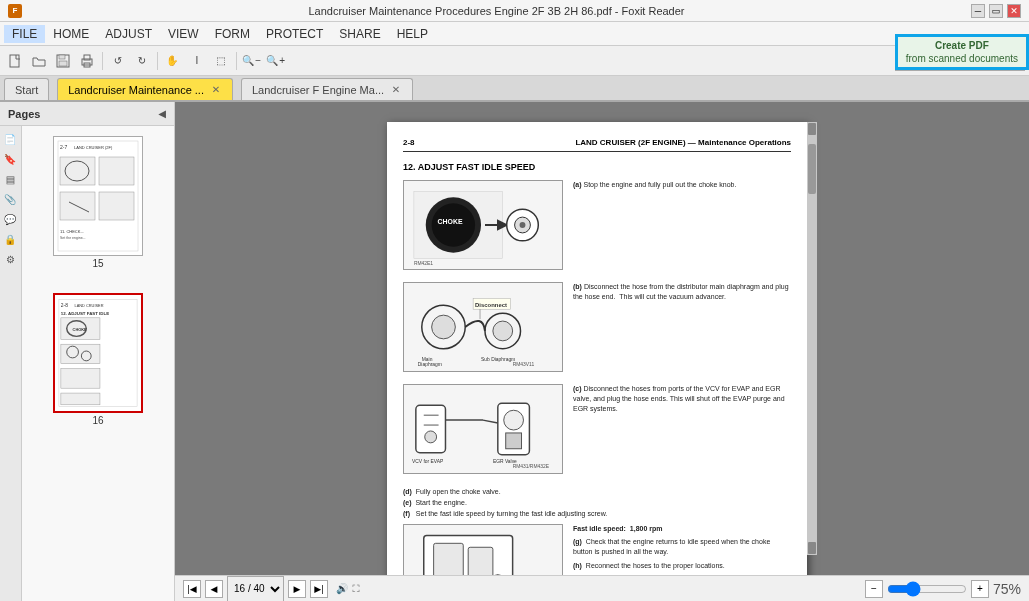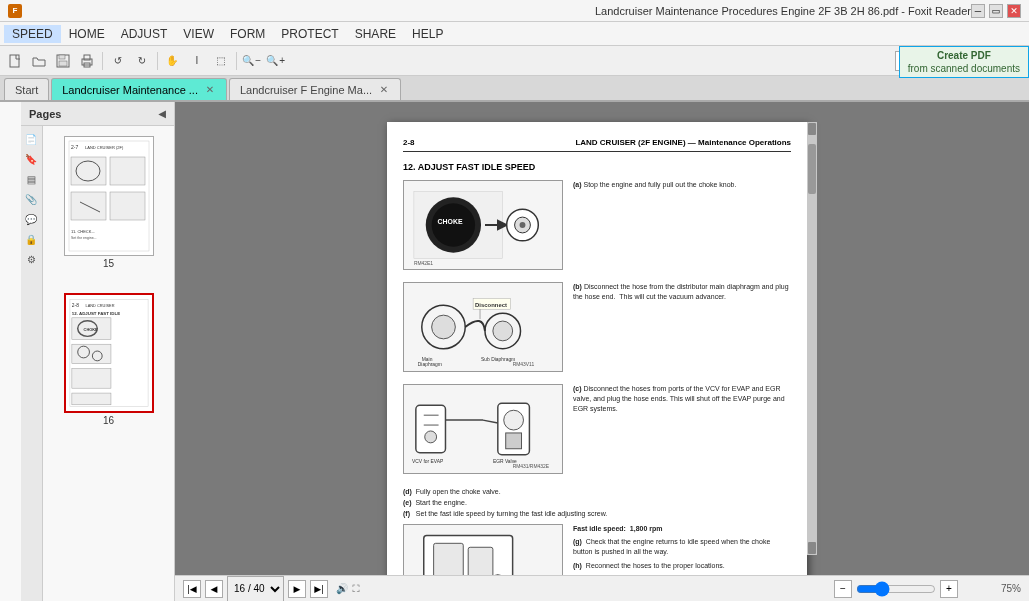--- a/index.html
+++ b/index.html
@@ -9,21 +9,21 @@
     .title-bar {
       height: 22px;
       background: #f5f5f5;
       display: flex;
       align-items: center;
       justify-content: space-between;
       padding: 0 8px;
       border-bottom: 1px solid #ccc;
       font-size: 11px;
     }
-    .title-bar-title { flex: 1; text-align: right; color: #333; }
+    .title-bar-title { flex: 1; text-align: center; color: #333; }
     .title-bar-controls { display: flex; gap: 4px; }
     .title-bar-btn {
       width: 14px; height: 14px;
       border: 1px solid #aaa;
       background: #e0e0e0;
       font-size: 9px;
       display: flex; align-items: center; justify-content: center;
       cursor: pointer;
     }
 
@@ -70,23 +70,23 @@
       height: 20px; padding: 0 4px; gap: 3px;
       margin-left: auto;
     }
     .search-box input {
       border: none; outline: none; font-size: 11px; width: 80px;
     }
 
     
     .create-pdf-banner {
       position: absolute;
-      top: 46px; right: 0;
+      top: 34px; right: 0;
       background: #e8f4e8;
-      border: 1px solid #0ea5e9;
+      border: 3px solid #0ea5e9;
       padding: 2px 8px;
       font-size: 10px;
       color: #336633;
       z-index: 10;
       text-align: center;
       line-height: 1.3;
     }
 
     
     .tab-bar {
@@ -101,43 +101,42 @@
       height: 22px;
       background: #e8e8e8;
       border: 1px solid #aaa;
       border-bottom: none;
       padding: 0 10px;
       display: flex; align-items: center; gap: 6px;
       font-size: 11px;
       cursor: pointer;
       color: #444;
       border-radius: 3px 3px 0 0;
-      margin-right: 2px;
-    }
-    .tab.active { background: #5eead4; color: #000; }
+      margin-right: 8px;
+    }
+    .tab.active { background: #fde047; color: #000; }
     .tab-close {
       font-size: 10px; color: #666; cursor: pointer;
       width: 12px; height: 12px; display: flex; align-items: center; justify-content: center;
     }
 
     
     .main-area {
       display: flex;
       height: calc(601px - 22px - 24px - 30px - 26px);
     }
 
     
     .sidebar {
       width: 175px;
       background: #f8f8f8;
       border-right: 1px solid #ccc;
       display: flex;
       flex-direction: column;
       overflow: hidden;
-      padding-left: 21px;
     }
     .sidebar-header {
       height: 24px;
       background: #e8e8e8;
       border-bottom: 1px solid #ccc;
       display: flex;
       align-items: center;
       padding: 0 8px;
       justify-content: space-between;
     }
@@ -286,41 +285,41 @@
     .page-select {
       height: 26px;
       border: 1px solid #aaa;
       font-size: 10px;
       padding: 0 2px;
     }
     .zoom-slider {
       width: 80px;
       margin-left: auto;
     }
-    .zoom-label { font-size: 10px; color: #555; margin-left: 39px; }
+    .zoom-label { font-size: 14px; color: #555; }
   </style>
 </head>
 <body>
 
 <div class="title-bar">
   <div style="display:flex;gap:2px;align-items:center;">
     <div style="width:14px;height:14px;background:#cc6600;border-radius:2px;display:flex;align-items:center;justify-content:center;">
       <span style="color:white;font-size:8px;font-weight:bold;">F</span>
     </div>
   </div>
   <div class="title-bar-title">Landcruiser Maintenance Procedures Engine 2F 3B 2H 86.pdf - Foxit Reader</div>
   <div class="title-bar-controls">
     <div class="title-bar-btn">─</div>
     <div class="title-bar-btn">▭</div>
     <div class="title-bar-btn" style="background:#e05050;color:white;">✕</div>
   </div>
 </div>
 
 <div class="menu-bar">
-  <div class="menu-item active">SPEED</div>
+  <div class="menu-item active">FILE</div>
   <div class="menu-item">HOME</div>
   <div class="menu-item">ADJUST</div>
   <div class="menu-item">VIEW</div>
   <div class="menu-item">FORM</div>
   <div class="menu-item">PROTECT</div>
   <div class="menu-item">SHARE</div>
   <div class="menu-item">HELP</div>
 </div>
 
 <div class="toolbar">

